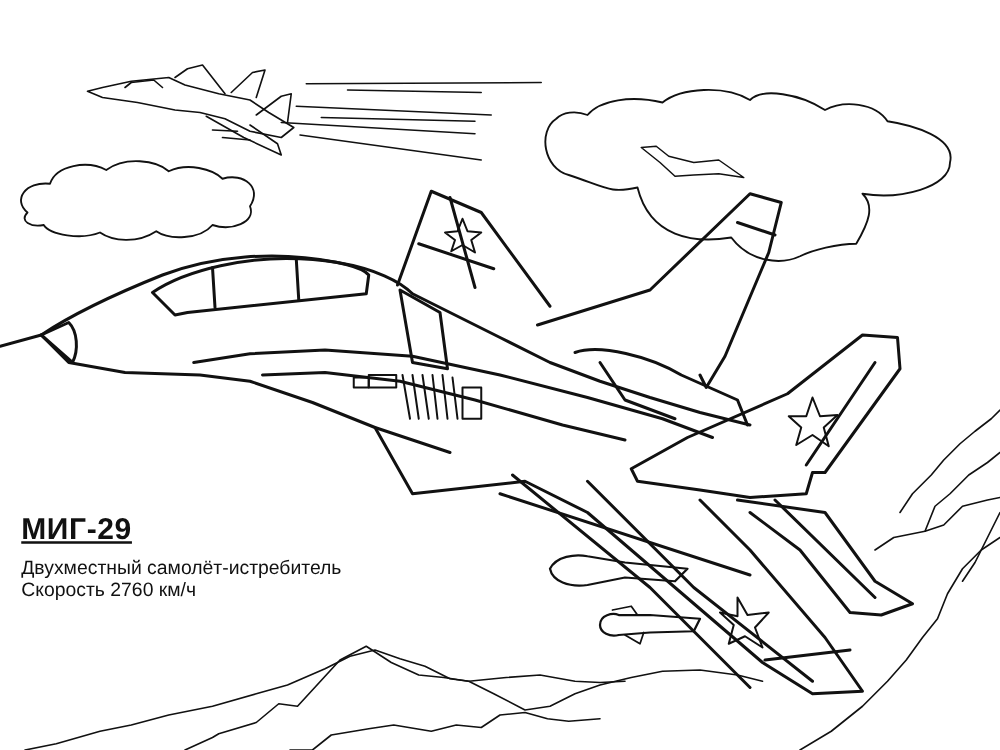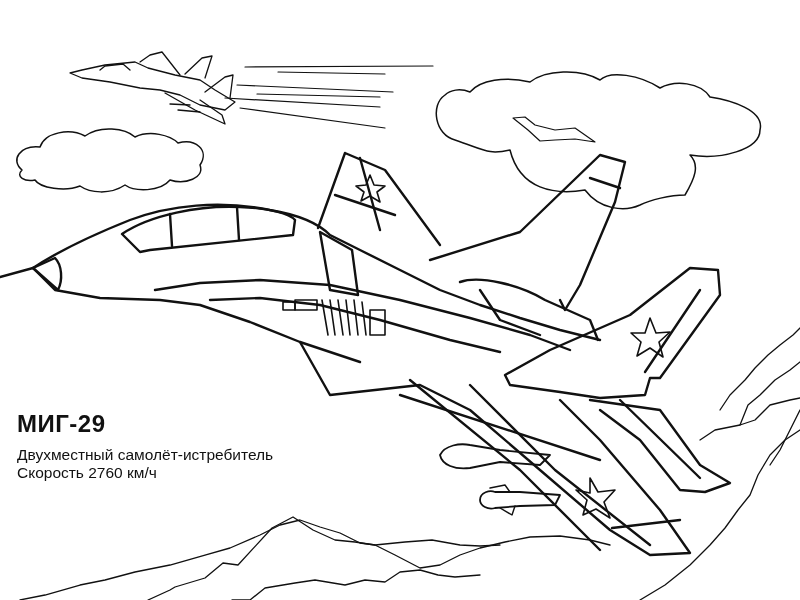--- a/index.html
+++ b/index.html
@@ -1,18 +1,18 @@
 <!DOCTYPE html>
 <html><head>
 <meta charset="utf-8">
 <style>
   html,body{margin:0;padding:0;background:#fff;}
   body{width:800px;height:600px;position:relative;overflow:hidden;font-family:"Liberation Sans",sans-serif;}
   .art{position:absolute;left:0;top:0;width:800px;height:600px;}
-  .title{position:absolute;left:17px;top:410px;font-size:24px;font-weight:bold;color:#111;letter-spacing:0.5px;}
+  .title{position:absolute;left:17px;top:410px;font-size:24px;font-weight:bold;color:#111;letter-spacing:0.5px;text-decoration:underline;}
   .caption{position:absolute;left:17px;font-size:15.5px;color:#111;}
   .cap1{top:446px;}
   .cap2{top:464px;}
 </style>
 </head>
 <body>
 
 <svg class="art" viewBox="0 0 800 600" xmlns="http://www.w3.org/2000/svg" fill="none" stroke="#111" stroke-linejoin="round" stroke-linecap="round">
 
   <g stroke-width="1.5">

